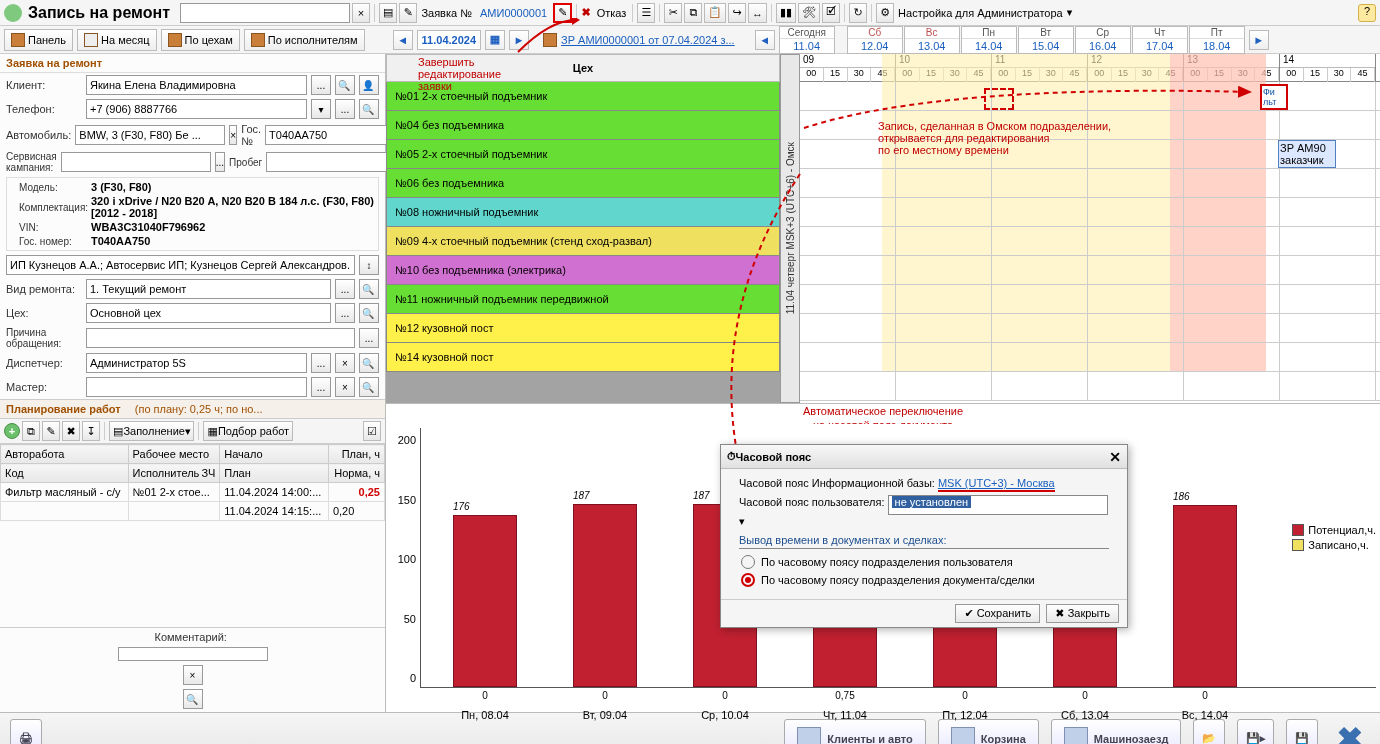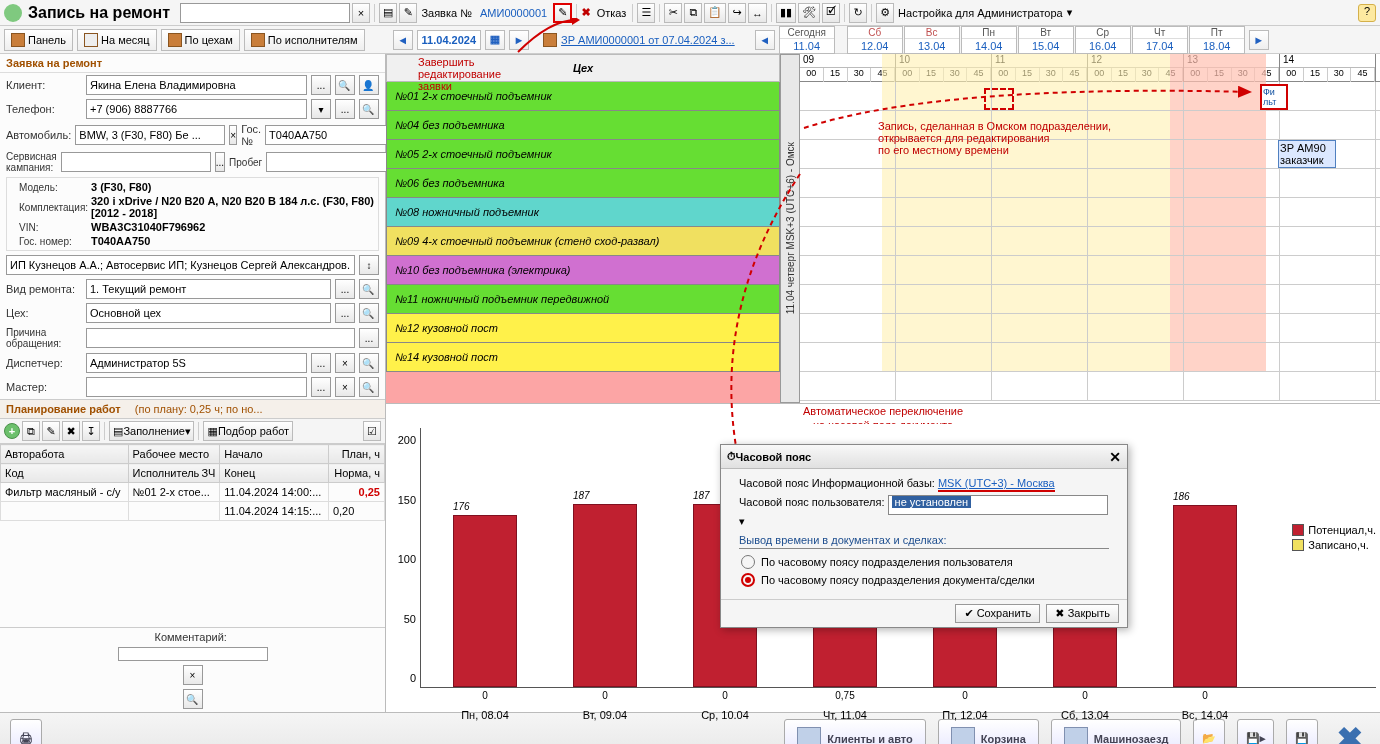--- a/index.html
+++ b/index.html
@@ -37,21 +37,21 @@
 .plan-header{color:#a05000;padding:3px 6px;border-top:1px solid #ccc;border-bottom:1px solid #ccc;background:#f5f0ea;display:flex;align-items:center;gap:4px;font-weight:bold;}
 .plan-toolbar{display:flex;align-items:center;gap:2px;padding:2px 4px;background:#f5f5f5;border-bottom:1px solid #ccc;}
 .circ-btn{width:16px;height:16px;border-radius:50%;background:#6cc06c;border:1px solid #4a904a;color:#fff;font-weight:bold;text-align:center;line-height:14px;}
 .work-table{width:100%;border-collapse:collapse;font-size:11px;}
 .work-table th{background:linear-gradient(#f6f6f6,#e8e8e8);border:1px solid #ccc;padding:3px 4px;text-align:left;font-weight:normal;}
 .work-table td{border:1px solid #ddd;padding:3px 4px;}
 .red-num{color:#d00000;font-weight:bold;text-align:right;}
 .comment-row{display:flex;align-items:center;padding:3px 6px;gap:4px;border-top:1px solid #ccc;flex-direction:column;}
 .right-panel{flex:1;display:flex;flex-direction:column;}
 .sched-container{height:350px;display:flex;border-bottom:1px solid #bbb;position:relative;}
-.sched-left{width:394px;background:#fca5a5;font-style:italic;}
+.sched-left{width:394px;background:#a3a3a3;}
 .sched-header-cell{height:28px;border:1px solid #bbb;text-align:center;line-height:26px;font-weight:bold;background:#f0f0f0;}
 .cex-row{height:29px;border:1px solid #888;border-top:none;padding-left:8px;display:flex;align-items:center;font-weight:normal;}
 .sched-right{flex:1;position:relative;overflow:hidden;}
 .time-ruler{height:28px;display:flex;border-bottom:1px solid #888;}
 .hour-block{width:96px;border-right:1px solid #888;}
 .hour-top{height:14px;text-align:left;padding-left:3px;border-bottom:1px solid #bbb;font-size:10px;}
 .hour-bot{height:14px;display:flex;}
 .tick{width:24px;border-right:1px solid #ccc;font-size:9px;text-align:center;}
 .grid-body{position:relative;height:290px;}
 .grid-row{height:29px;border-bottom:1px solid #ccc;display:flex;}
@@ -303,21 +303,21 @@
       <tbody>
           <tr>
             <th>Авторабота</th>
             <th>Рабочее место</th>
             <th>Начало</th>
             <th style="text-align:right">План, ч</th>
           </tr>
       <tr>
             <th>Код</th>
             <th><span style="float:right">ЗЧ</span><span>Исполнитель</span></th>
-            <th>Конец</th>
+            <th>План</th>
             <th style="text-align:right">Норма, ч</th>
           </tr>
       <tr>
             <td>Фильтр масляный - с/у</td>
             <td>№01  2-х стое...</td>
             <td>11.04.2024 14:00:...</td>
             <td class="red-num">0,25</td>
           </tr>
       <tr>
             <td></td>

